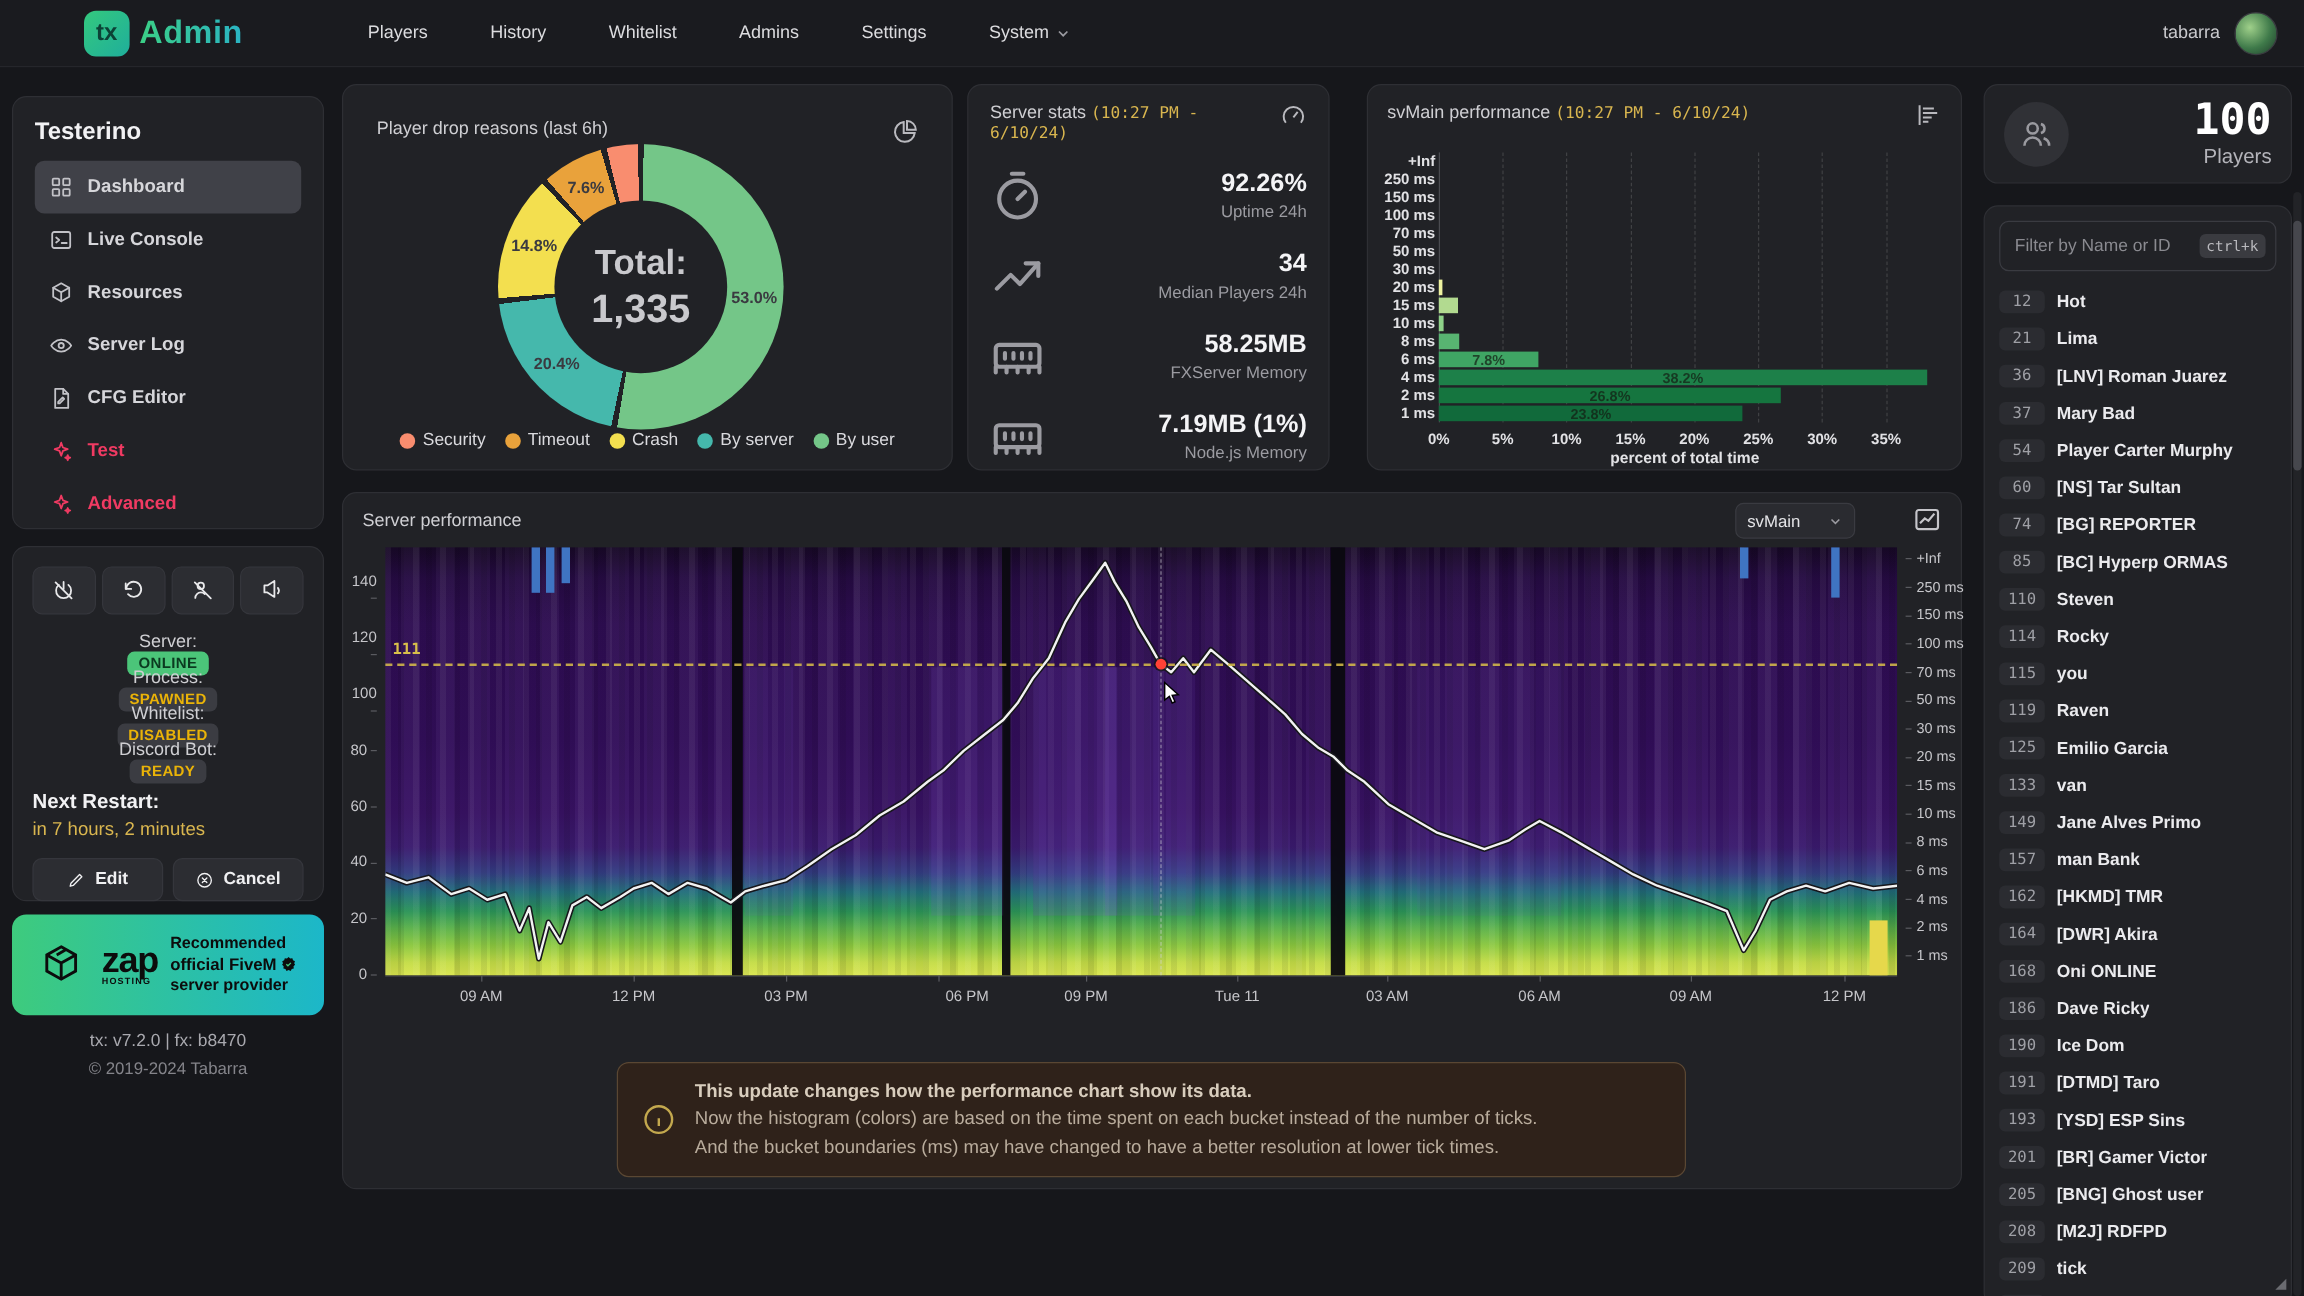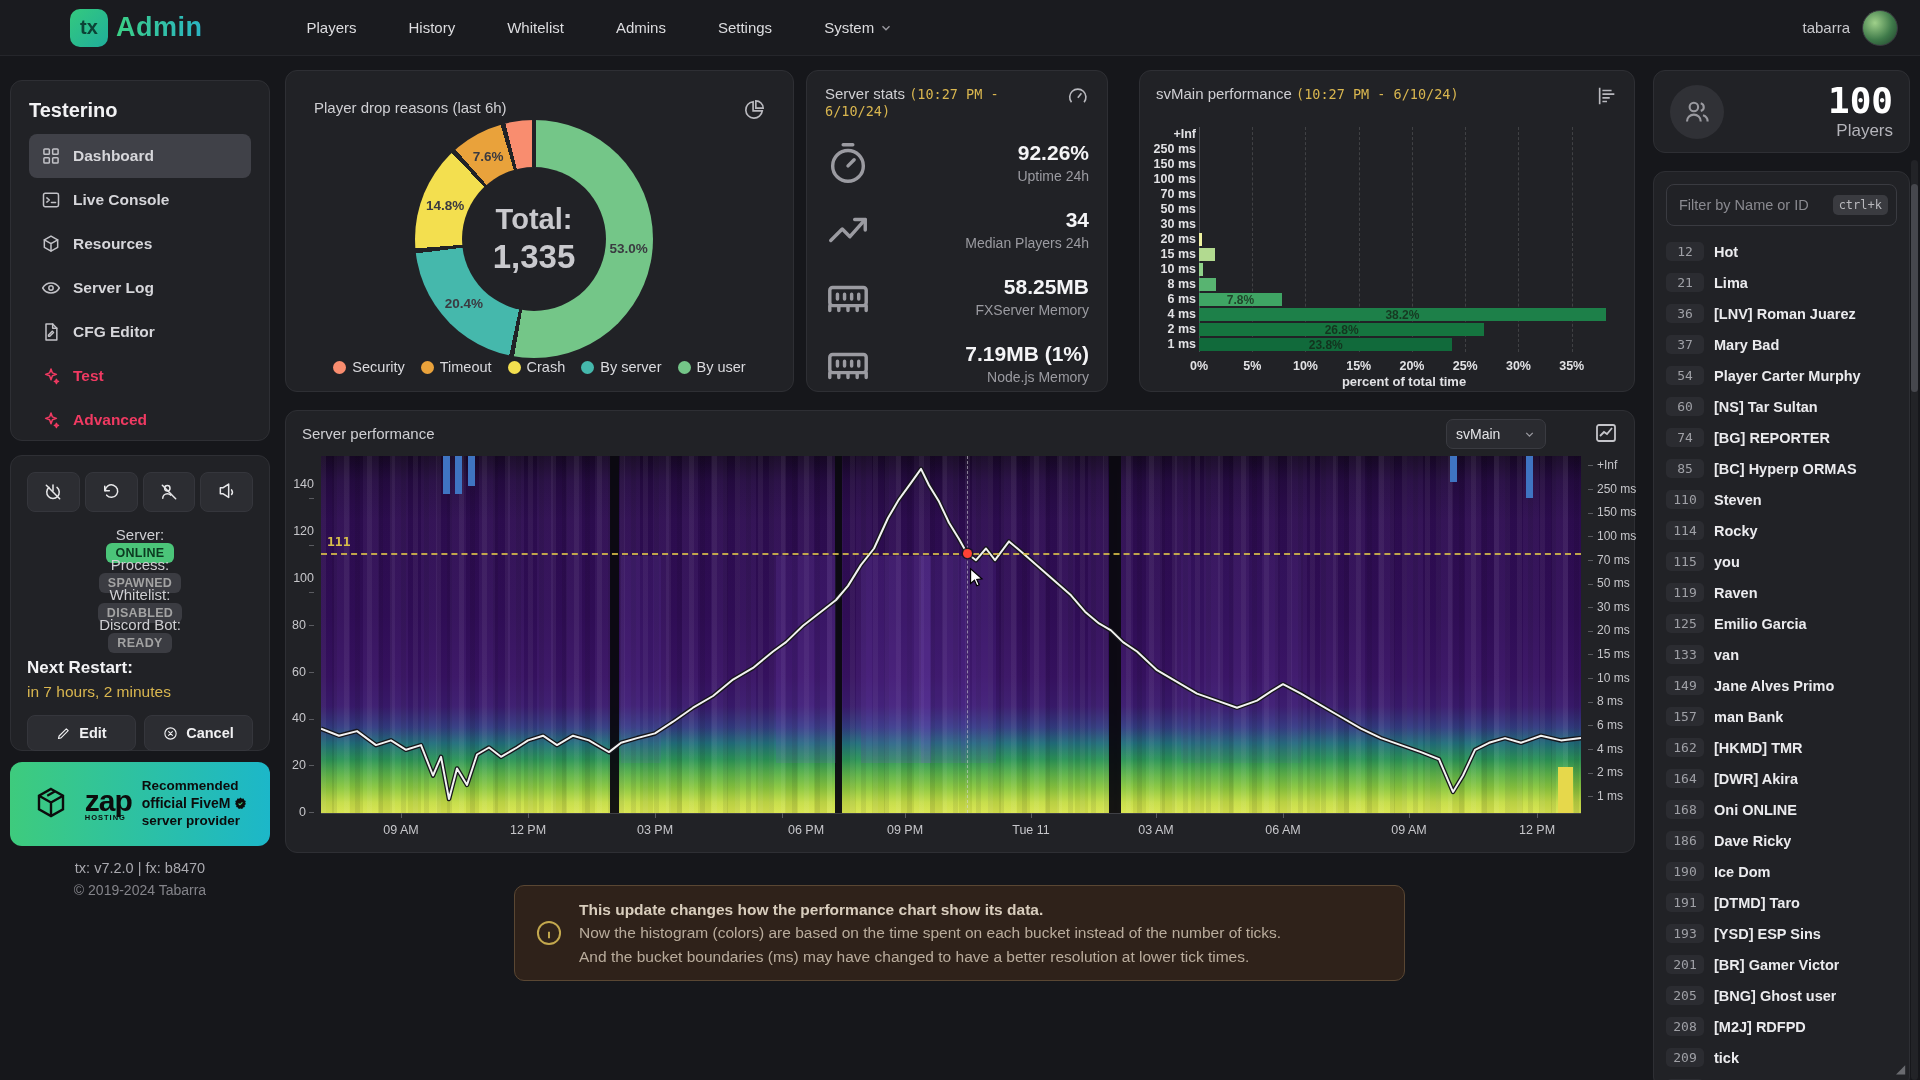--- a/index.html
+++ b/index.html
@@ -34,21 +34,21 @@
   .menu-item.danger{color:#f03a62;}
   .menu-item.danger .ic{color:#f03a62;}
 
   .controls-card{left:10px;top:455px;width:260px;height:296px;padding:16px;}
   .ctl-row{display:flex;gap:5px;}
   .ctl-btn{flex:1;height:40px;background:#2c2d32;border:1px solid #35363c;border-radius:8px;
            display:flex;align-items:center;justify-content:center;color:#e8e8ea;cursor:pointer;}
   .status-rows{margin-top:14px;}
   .status-row{height:30px;display:flex;align-items:center;justify-content:space-between;flex-direction:column;}
   .status-label{font-size:15px;color:#cfcfd3;}
-  .badge{font-size:12.5px;font-weight:bold;padding:3px 9px;border-radius:6px;background:#3b3c42;color:#a3a3a3;letter-spacing:.3px;}
+  .badge{font-size:12.5px;font-weight:bold;padding:3px 9px;border-radius:6px;background:#3b3c42;color:#eab308;letter-spacing:.3px;}
   .badge.online{background:#4bc579;color:#0b3a20;}
   .nr-title{margin-top:12px;font-size:17px;font-weight:bold;color:#f2f2f4;}
   .nr-value{margin-top:5px;font-size:15.5px;color:#d9b64f;}
   .nr-btns{margin-top:14px;display:flex;gap:8px;}
   .nr-btn{flex:1;height:36px;background:#2c2d32;border:1px solid #35363c;border-radius:8px;color:#f0f0f2;
           font-size:14.5px;font-weight:bold;display:flex;align-items:center;justify-content:center;gap:8px;cursor:pointer;
           font-family:"Liberation Sans",sans-serif;}
   .nr-btn .ic{width:15px;height:15px;}
 
   .zap{position:absolute;left:10px;top:762px;width:260px;height:84px;border-radius:12px;
@@ -93,21 +93,21 @@
   .hist-grid{position:absolute;top:0;bottom:0;width:0;border-left:1px dashed rgba(255,255,255,.14);}
   .hist-axisline{position:absolute;left:0;top:0;bottom:0;border-left:1px solid #4a4b50;}
   .hist-row{position:absolute;left:0;height:15px;width:100%;}
   .hist-bar{position:absolute;left:0;top:1px;height:13px;}
   .hist-bar-label{position:absolute;top:0;width:100%;text-align:center;font-size:12px;font-weight:bold;color:rgba(20,30,20,.72);}
   .hist-ylabel{position:absolute;right:444px;width:52px;text-align:right;font-size:12.5px;font-weight:bold;color:#e2e2e5;}
   .hist-xtick{position:absolute;top:288px;transform:translateX(-50%);font-size:12.5px;font-weight:bold;color:#e2e2e5;}
   .hist-xlabel{position:absolute;top:303px;left:59px;width:410px;text-align:center;font-size:13px;font-weight:bold;color:#e2e2e5;}
 
   
-  .perf-card{left:285px;top:410px;width:1350px;height:443px;}
+  .perf-card{left:285px;top:410px;width:1350px;height:581px;}
   .perf-title{position:absolute;left:16px;top:14px;font-size:15px;color:#cfcfd3;}
   .thread-select{position:absolute;left:1160px;top:8px;width:100px;height:30px;background:#2a2b30;border:1px solid #3a3b41;
                  border-radius:7px;display:flex;align-items:center;justify-content:space-between;padding:0 9px;
                  font-size:14px;color:#e4e4e7;cursor:pointer;box-sizing:border-box;}
   .thread-select svg{width:13px;height:13px;color:#9a9aa0;}
   .perf-chart-icon{position:absolute;left:1308px;top:10px;color:#c5c5ca;cursor:pointer;}
   .plot{position:absolute;left:35px;top:45px;width:1260px;height:357px;overflow:hidden;border-bottom:1px solid #3f4045;}
   .hm{position:absolute;inset:0;}
   .hm-base{background:linear-gradient(180deg,#170826 0%,#250b42 7%,#2e0d52 18%,#320e5a 45%,#381264 62%,#3a1a6e 70%,
            #333c82 76%,#226f7c 80.5%,#2b9458 85%,#5cb24a 89%,#8cc83f 93%,#c5dd47 97%,#d9e54e 100%);}

